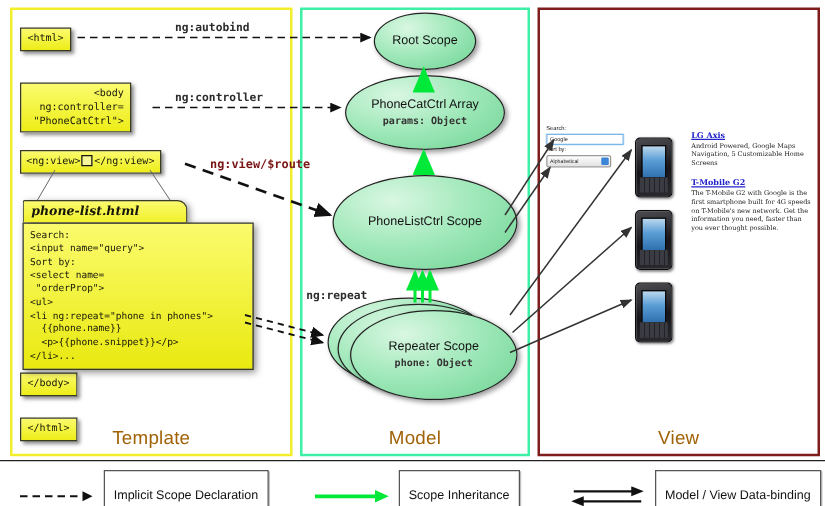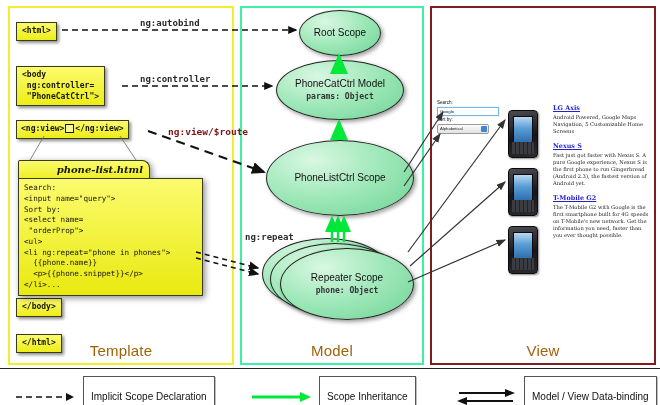--- a/index.html
+++ b/index.html
@@ -18,41 +18,41 @@
   #panel-model{   left:240px;top:6px; width:180px; height:355px;
                   border:2px solid #3df0a5;}
   #panel-view{    left:430px;top:6px; width:222px; height:355px;
                   border:2px solid #7f1d1d;}
   .panel-label{position:absolute;bottom:4px;width:100%;text-align:center;
                font-size:15px;color:#a16207;letter-spacing:.2px;}
 
   
   .ybox{position:absolute;background:linear-gradient(180deg,#fbfb6e 0%,#eded18 100%);
         border:1px solid #3a3a20;box-shadow:2px 2px 3px rgba(0,0,0,.45);
-        font-family:"DejaVu Sans Mono",monospace;font-weight:bold;
+        font-family:"DejaVu Sans Mono",monospace;font-weight:normal;
         font-size:8px;color:#15150a;white-space:pre;line-height:1.35;
-        padding:3px 5px;z-index:3;}
+        padding:3px 5px;z-index:3;text-align:right;}
 
   #el-html{left:16px;top:22px;}
   #el-body{left:16px;top:66px;}
   #el-ngview{left:16px;top:120px;padding:3px 4px;}
   #el-bodyclose{left:16px;top:298px;}
   #el-htmlclose{left:16px;top:334px;}
 
   .ngview-sq{display:inline-block;width:7px;height:7px;border:1px solid #15150a;
              background:#f7f79a;vertical-align:middle;margin:0 1px;}
 
   
   #tpl-file{position:absolute;left:18px;top:160px;width:185px;z-index:3;
             filter:drop-shadow(2px 2px 3px rgba(0,0,0,.45));}
   #tpl-tab{background:linear-gradient(180deg,#fbfb6e,#f0f02a);
            border:1px solid #3a3a20;border-bottom:none;width:118px;
            border-radius:2px 8px 0 0;padding:3px 6px;
            font-family:"DejaVu Serif",serif;font-style:italic;font-weight:bold;
-           font-size:10px;color:#15150a;text-align:right;}
+           font-size:10px;color:#15150a;text-align:left;}
   #tpl-body{background:linear-gradient(180deg,#fbfb6e 0%,#e9e910 100%);
             border:1px solid #3a3a20;padding:4px 5px;
             font-family:"DejaVu Sans Mono",monospace;font-size:7.6px;
             line-height:1.42;color:#15150a;white-space:pre;}
 
   
   .scope{position:absolute;border-radius:50%;
          background:radial-gradient(ellipse at 32% 26%,#d9f7e2 0%,#9fe8b9 48%,#6fd394 100%);
          border:1.5px solid #222;box-shadow:2px 2px 4px rgba(0,0,0,.4);
          display:flex;flex-direction:column;align-items:center;
@@ -204,21 +204,21 @@
   <div class="wlabel" id="lbl-route">ng:view/$route</div>
   <div class="wlabel" id="lbl-repeat">ng:repeat</div>
 
   <div class="scope" id="scope-root">
     <div class="nm">Root
 Scope</div>
   </div>
 
   <div class="scope" id="scope-cat">
     <div class="nm">PhoneCatCtrl
-Model</div>
+Array</div>
     <div class="vars">params: Object</div>
   </div>
 
   <div class="scope" id="scope-list">
     <div class="nm">PhoneListCtrl
 Scope</div>
   </div>
 
   <div id="repeater-wrap">
     <div class="rep-ghost" id="rep-g1"></div>
@@ -250,24 +250,20 @@
   </div>
   <div class="phone" id="phone3">
     <div class="screen"></div>
     <div class="keys"></div>
   </div>
 
   <div id="phone-list">
     <div>
       <div class="pl-title">LG Axis</div>
       <div class="pl-desc">Android Powered, Google Maps Navigation, 5 Customizable Home Screens</div>
-    </div>
-    <div>
-      <div class="pl-title">Nexus S</div>
-      <div class="pl-desc">Fast just got faster with Nexus S. A pure Google experience, Nexus S is the first phone to run Gingerbread (Android 2.3), the fastest version of Android yet.</div>
     </div>
     <div>
       <div class="pl-title">T-Mobile G2</div>
       <div class="pl-desc">The T-Mobile G2 with Google is the first smartphone built for 4G speeds on T-Mobile's new network. Get the information you need, faster than you ever thought possible.</div>
     </div>
   </div>
 
   <div id="legend">
     <div class="lg-item" id="lg1">
       <svg width="62" height="12">

